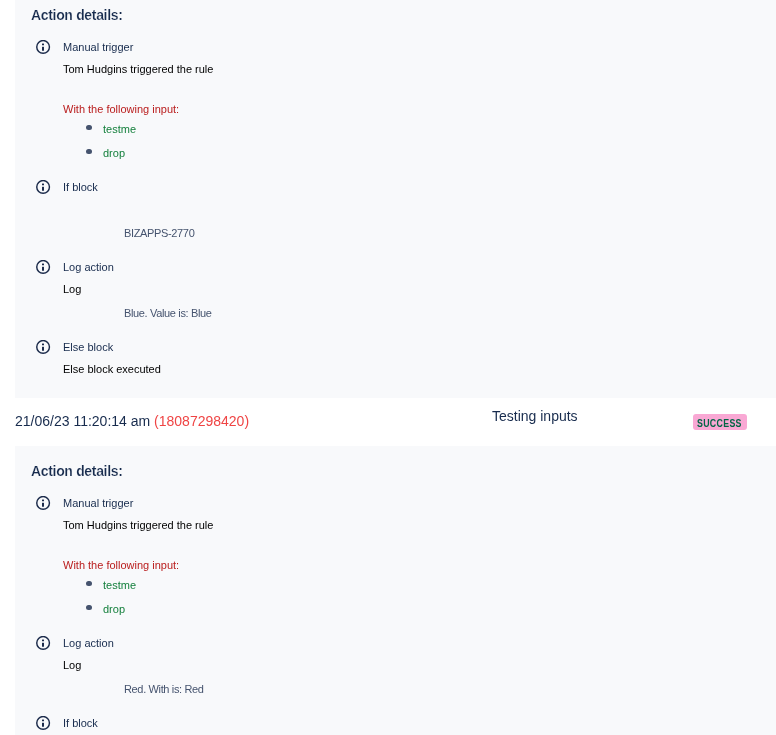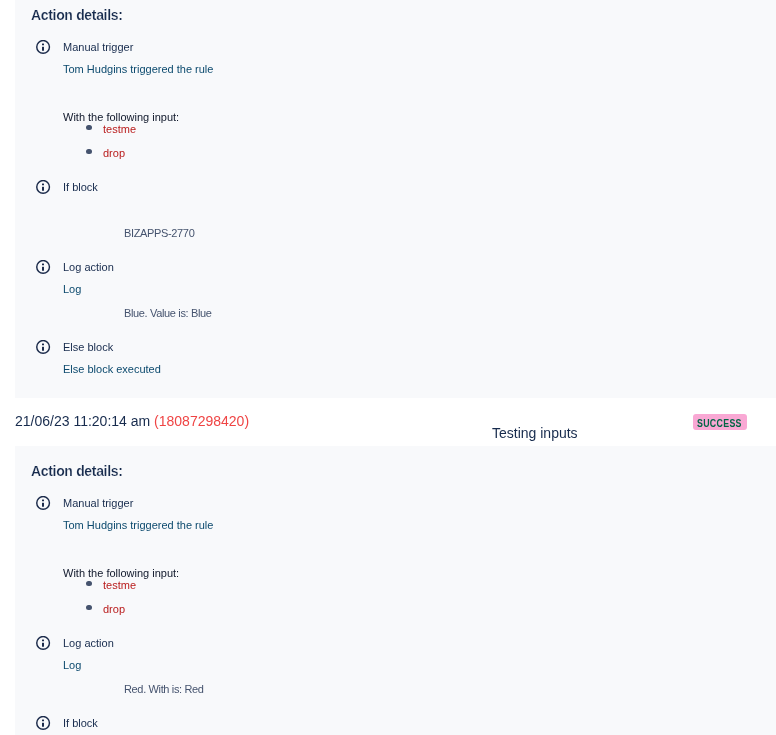--- a/index.html
+++ b/index.html
@@ -39,24 +39,24 @@
   }
   .entry-icon svg{display:block;width:15px;height:15px;}
 
   .line{
     position:absolute;
     font-size:11px;
     line-height:14px;
     white-space:nowrap;
   }
   .l-title{left:48px;color:#172B4D;}
-  .l-sub{left:48px;color:#0c4a6e;}
-  .l-extra{left:48px;color:#0f172a;margin-top:8px;}
+  .l-sub{left:48px;color:#000000;}
+  .l-extra{left:48px;color:#b91c1c;}
   .l-indent{left:109px;color:#45536E;letter-spacing:-0.35px;}
-  .l-bullet-text{left:88px;color:#b91c1c;}
+  .l-bullet-text{left:88px;color:#15803d;}
   .bullet-dot{
     position:absolute;
     left:71.4px;
     width:5.3px;height:5.3px;border-radius:50%;
     background:#45536E;
   }
 
   
   .sep{
     position:absolute;
@@ -150,21 +150,21 @@
     </span>
     <div class="line l-title" style="top:354px;">Else block</div>
     <div class="line l-sub" style="top:376px;">Else block executed</div>
   </div>
 
   <div class="sep" style="top:398px;height:48px;">
     <div class="sep-text sep-date" style="top:16px;">
       <span>21/06/23 11:20:14 am</span>
       <span class="sep-id">(18087298420)</span>
     </div>
-    <div class="sep-text sep-label" style="top:28px;text-align:center;">Testing inputs</div>
+    <div class="sep-text sep-label" style="top:11px;text-align:center;">Testing inputs</div>
     <div class="badge" style="top:16px;">
         <span class="badge-text">SUCCESS</span>
       </div>
   </div>
 
   <div class="panel" style="top:446px;height:289px;">
     <div class="panel-title" style="top:18px;">Action details:</div>
 
     <span class="entry-icon" style="top:50px;">
       <svg viewBox="0 0 15 15">

